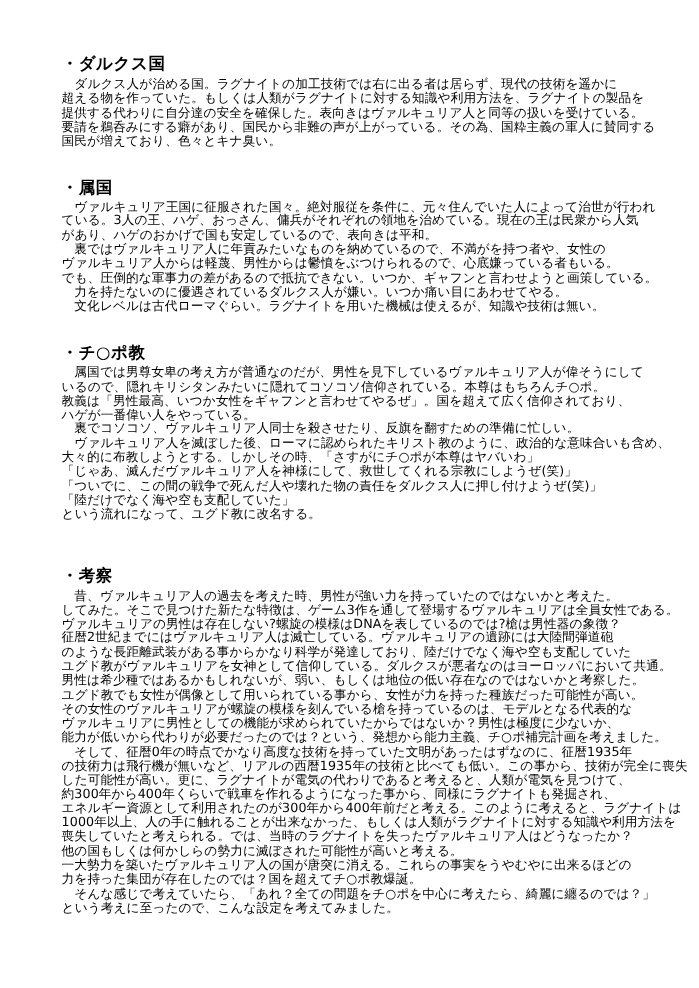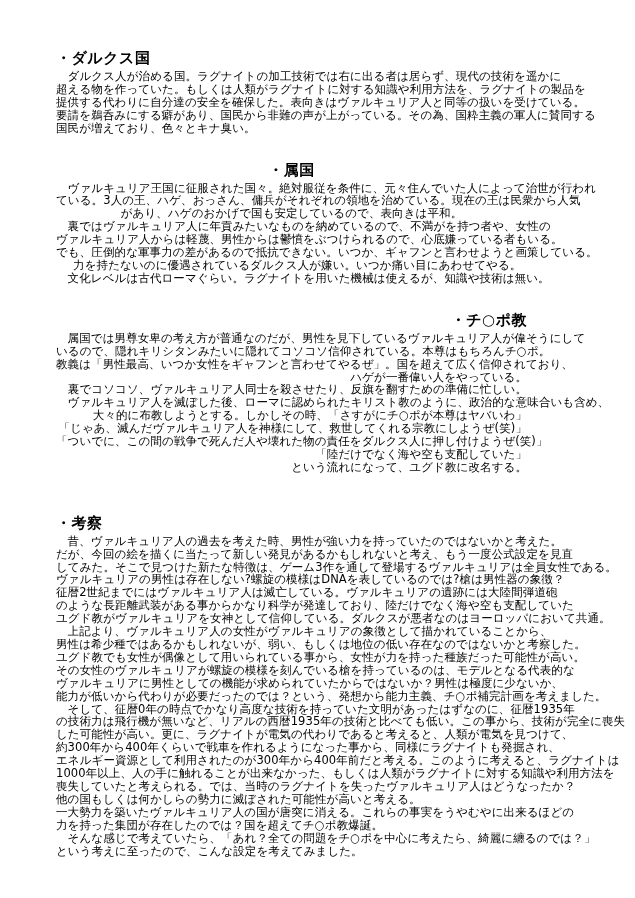--- a/index.html
+++ b/index.html
@@ -17,25 +17,23 @@
   .page {
     box-sizing: border-box;
     width: 527px;
     height: 898px;
     padding: 49px 0 0 56px;
   }
   .doc-section {
     margin: 0 0 26px 0;
   }
   .doc-section:nth-of-type(2) {
-    text-align: center;
   }
   .doc-section:nth-of-type(3) {
     margin-bottom: 40px;
-    text-align: right;
   }
   .heading {
     margin: 0 0 2px 0;
     font-size: 15px;
     font-weight: bold;
     letter-spacing: 0.5px;
     white-space: pre;
   }
   .line {
     font-size: 11.5px;
@@ -78,27 +76,25 @@
       <div class="line">　ヴァルキュリア人を滅ぼした後、ローマに認められたキリスト教のように、政治的な意味合いも含め、</div>
       <div class="line">大々的に布教しようとする。しかしその時、「さすがにチ○ポが本尊はヤバいわ」</div>
       <div class="line">「じゃあ、滅んだヴァルキュリア人を神様にして、救世してくれる宗教にしようぜ(笑)」</div>
       <div class="line">「ついでに、この間の戦争で死んだ人や壊れた物の責任をダルクス人に押し付けようぜ(笑)」</div>
       <div class="line">「陸だけでなく海や空も支配していた」</div>
       <div class="line">という流れになって、ユグド教に改名する。</div>
     </section>
     <section class="doc-section">
       <h2 class="heading">・考察</h2>
       <div class="line">　昔、ヴァルキュリア人の過去を考えた時、男性が強い力を持っていたのではないかと考えた。</div>
-      <div class="line">だが、今回の絵を描くに当たって新しい発見があるかもしれないと考え、もう一度公式設定を見直</div>
       <div class="line">してみた。そこで見つけた新たな特徴は、ゲーム3作を通して登場するヴァルキュリアは全員女性である。</div>
       <div class="line">ヴァルキュリアの男性は存在しない?螺旋の模様はDNAを表しているのでは?槍は男性器の象徴？</div>
       <div class="line">征暦2世紀までにはヴァルキュリア人は滅亡している。ヴァルキュリアの遺跡には大陸間弾道砲</div>
       <div class="line">のような長距離武装がある事からかなり科学が発達しており、陸だけでなく海や空も支配していた</div>
       <div class="line">ユグド教がヴァルキュリアを女神として信仰している。ダルクスが悪者なのはヨーロッパにおいて共通。</div>
-      <div class="line">　上記より、ヴァルキュリア人の女性がヴァルキュリアの象徴として描かれていることから、</div>
       <div class="line">男性は希少種ではあるかもしれないが、弱い、もしくは地位の低い存在なのではないかと考察した。</div>
       <div class="line">ユグド教でも女性が偶像として用いられている事から、女性が力を持った種族だった可能性が高い。</div>
       <div class="line">その女性のヴァルキュリアが螺旋の模様を刻んでいる槍を持っているのは、モデルとなる代表的な</div>
       <div class="line">ヴァルキュリアに男性としての機能が求められていたからではないか？男性は極度に少ないか、</div>
       <div class="line">能力が低いから代わりが必要だったのでは？という、発想から能力主義、チ○ポ補完計画を考えました。</div>
       <div class="line">　そして、征暦0年の時点でかなり高度な技術を持っていた文明があったはずなのに、征暦1935年</div>
       <div class="line">の技術力は飛行機が無いなど、リアルの西暦1935年の技術と比べても低い。この事から、技術が完全に喪失</div>
       <div class="line">した可能性が高い。更に、ラグナイトが電気の代わりであると考えると、人類が電気を見つけて、</div>
       <div class="line">約300年から400年くらいで戦車を作れるようになった事から、同様にラグナイトも発掘され、</div>
       <div class="line">エネルギー資源として利用されたのが300年から400年前だと考える。このように考えると、ラグナイトは</div>

